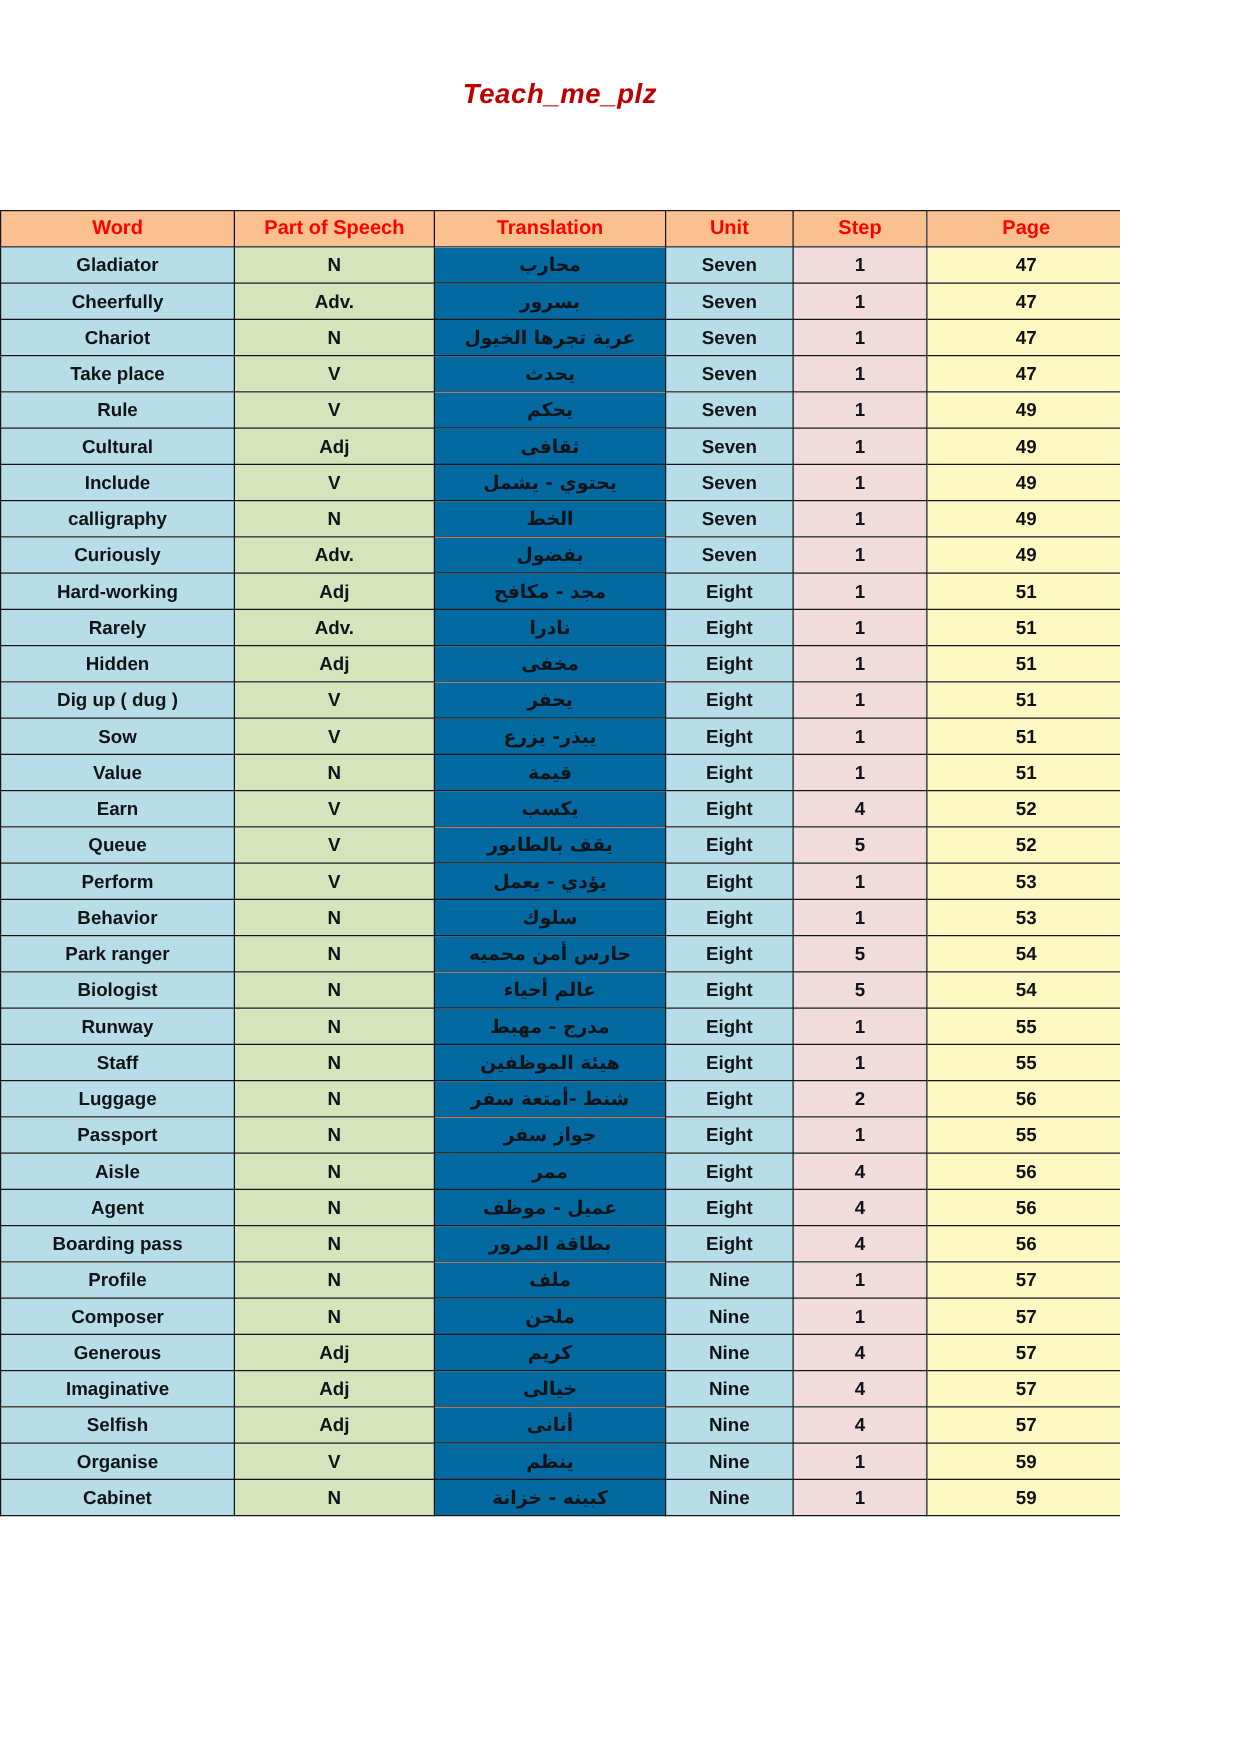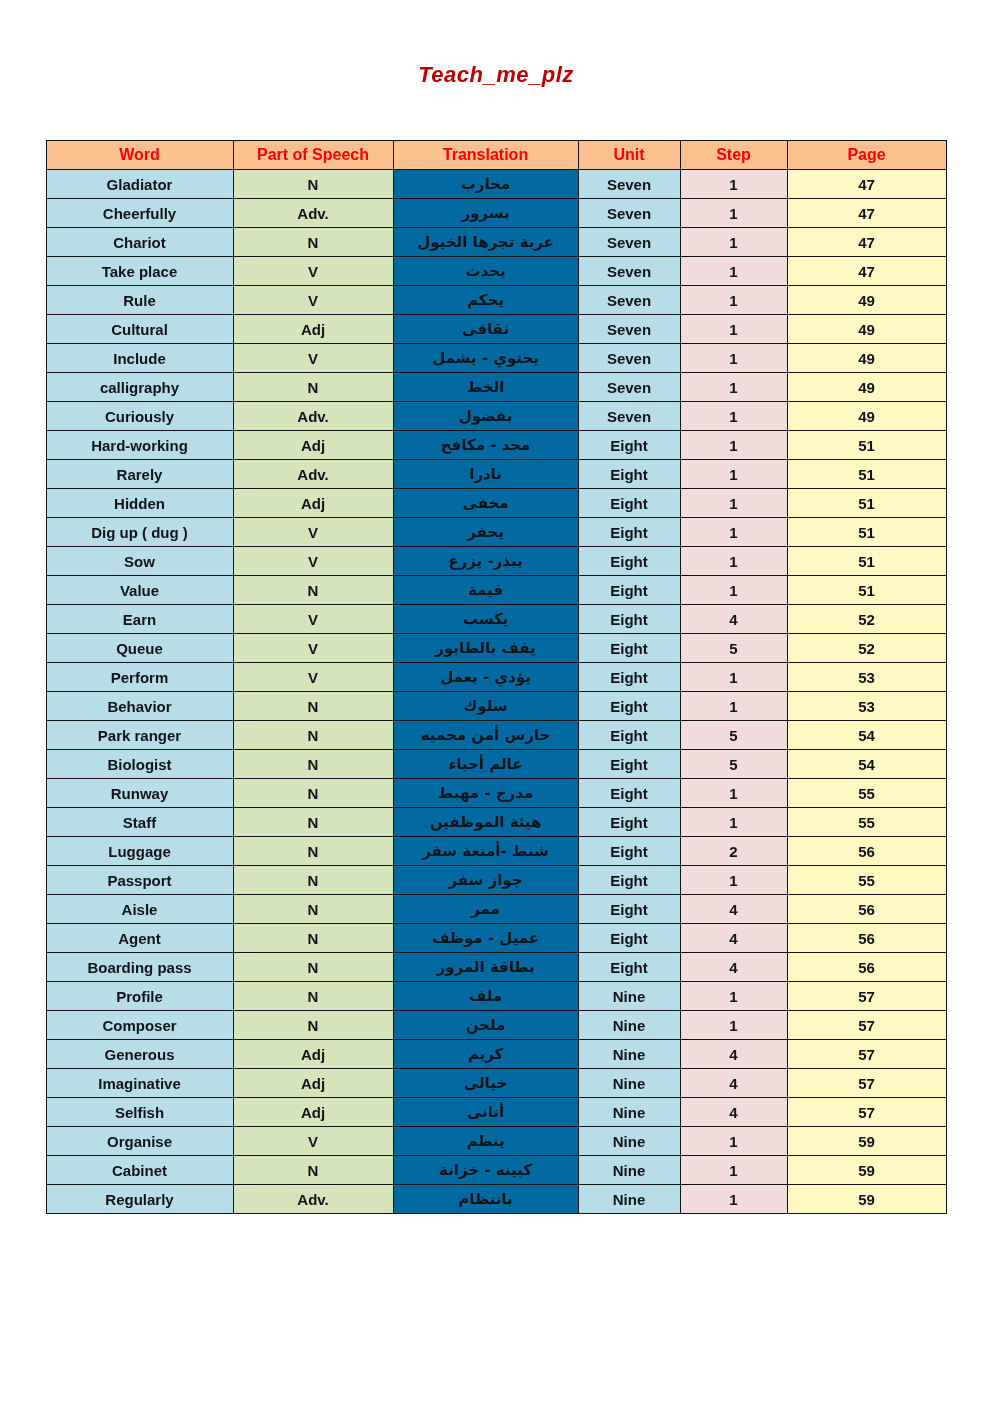--- a/index.html
+++ b/index.html
@@ -1,36 +1,36 @@
 <!DOCTYPE html>
 <html><head>
 <meta charset="utf-8">
 <style>
   * { margin: 0; padding: 0; box-sizing: border-box; }
   html, body { background: #ffffff; }
   body { font-family: "Liberation Sans", "DejaVu Sans", sans-serif; }
   .page {
-    width: 992px;
+    width: 896px;
     height: 1404px;
     background: #ffffff;
     position: relative;
     overflow: hidden;
   }
   .doc-title {
     text-align: center;
     padding-top: 62px;
     font-size: 22px;
     font-weight: bold;
     font-style: italic;
     color: #c00000;
     letter-spacing: 0.5px;
   }
   table.vocab {
     border-collapse: collapse;
-    margin: 52px auto 0 auto;
+    margin: 80px auto 0 auto;
     width: 900px;
     table-layout: fixed;
   }
   .vocab th, .vocab td {
     border: 1px solid #141414;
     text-align: center;
     vertical-align: middle;
     font-weight: bold;
     font-size: 15px;
     height: 29px;
@@ -351,24 +351,16 @@
           <td class="col-page">59</td>
         </tr>
         <tr>
           <td class="col-word">Cabinet</td>
           <td class="col-pos">N</td>
           <td class="col-translation">كبينه - خزانة</td>
           <td class="col-unit">Nine</td>
           <td class="col-step">1</td>
           <td class="col-page">59</td>
         </tr>
-        <tr>
-          <td class="col-word">Regularly</td>
-          <td class="col-pos">Adv.</td>
-          <td class="col-translation">بانتظام</td>
-          <td class="col-unit">Nine</td>
-          <td class="col-step">1</td>
-          <td class="col-page">59</td>
-        </tr>
       </tbody>
   </table>
 
 </div>
 
 </body></html>

